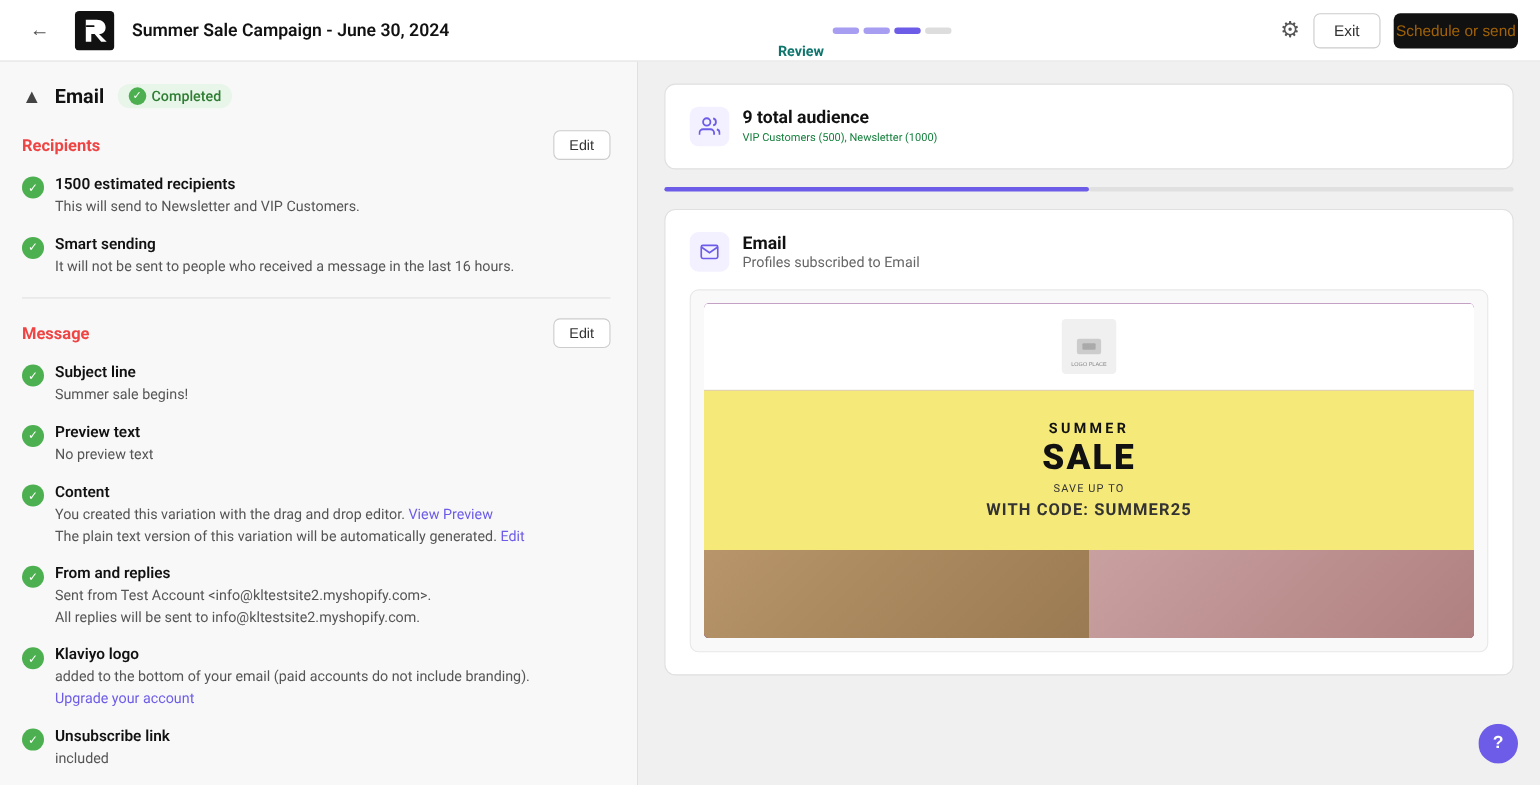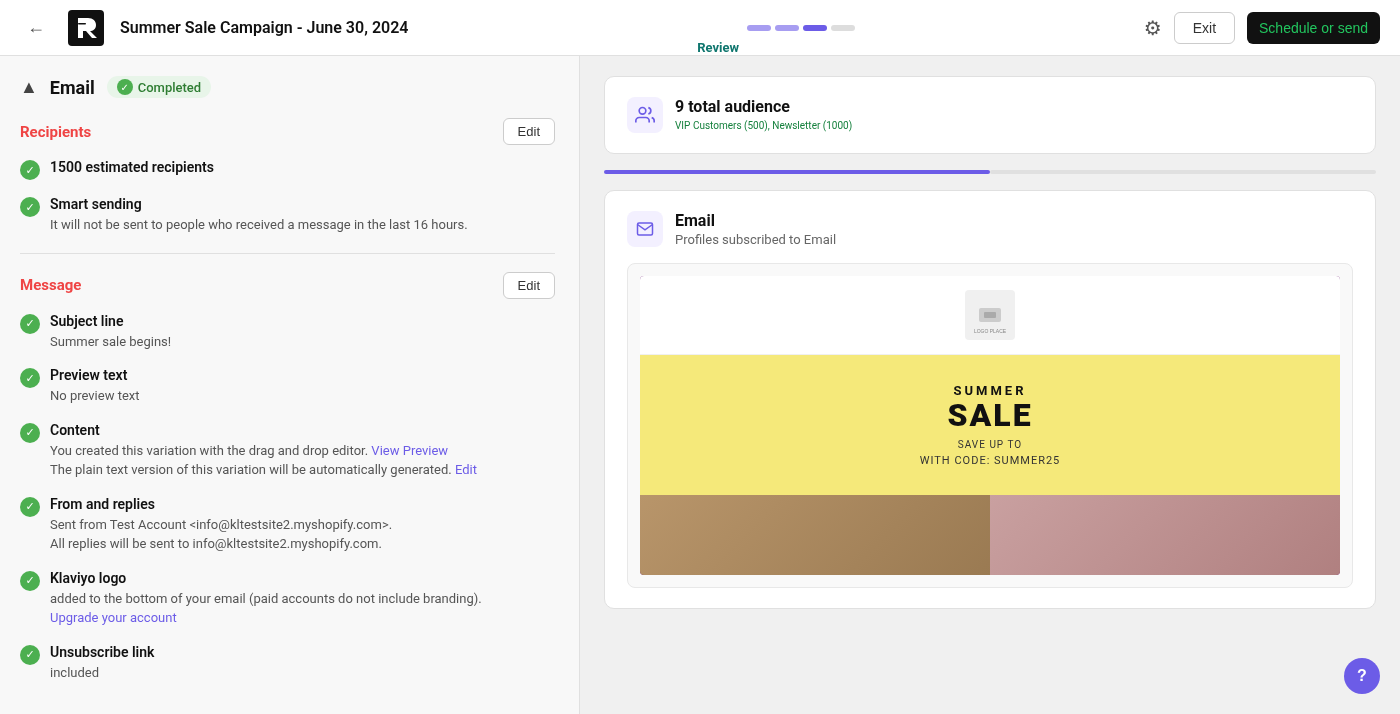--- a/index.html
+++ b/index.html
@@ -104,24 +104,24 @@
       border: 1px solid #ccc;
       border-radius: 6px;
       padding: 7px 18px;
       font-size: 14px;
       cursor: pointer;
       color: #333;
       font-weight: 500;
     }
     .schedule-btn {
       background: #111;
-      color: #22c55e;
+      color: #a16207;
       border: none;
       border-radius: 6px;
-      padding: 8px 12px;
+      padding: 8px 2px;
       font-size: 14px;
       cursor: pointer;
       font-weight: 500;
     }
 
     
     .main-content {
       display: flex;
       flex: 1;
       overflow: hidden;
@@ -392,24 +392,25 @@
       margin-top: 6px;
       letter-spacing: 1px;
     }
     .preview-banner-percent {
       font-size: 22px;
       font-weight: 900;
       color: #111;
       letter-spacing: 1px;
     }
     .preview-banner-code {
-      font-size: 11px;
+      font-size: 15px;
       color: #333;
       margin-top: 4px;
       letter-spacing: 1px;
+      font-weight: bold;
     }
     .preview-images {
       display: grid;
       grid-template-columns: 1fr 1fr;
       gap: 0;
     }
     .preview-img-block {
       height: 80px;
       background: #c8a882;
     }
@@ -494,20 +495,21 @@
 
     <div class="section-header">
       <span class="section-title">Recipients</span>
       <button class="edit-btn">Edit</button>
     </div>
 
     <div class="check-item">
       <div class="check-icon-green">✓</div>
       <div class="check-item-content">
         <div class="check-item-title">1500 estimated recipients</div>
+        <div class="check-item-desc">This will send to Newsletter and VIP Customers.</div>
       </div>
     </div>
 
     <div class="check-item">
       <div class="check-icon-green">✓</div>
       <div class="check-item-content">
         <div class="check-item-title">Smart sending</div>
         <div class="check-item-desc">It will not be sent to people who received a message in the last 16 hours.</div>
       </div>
     </div>

